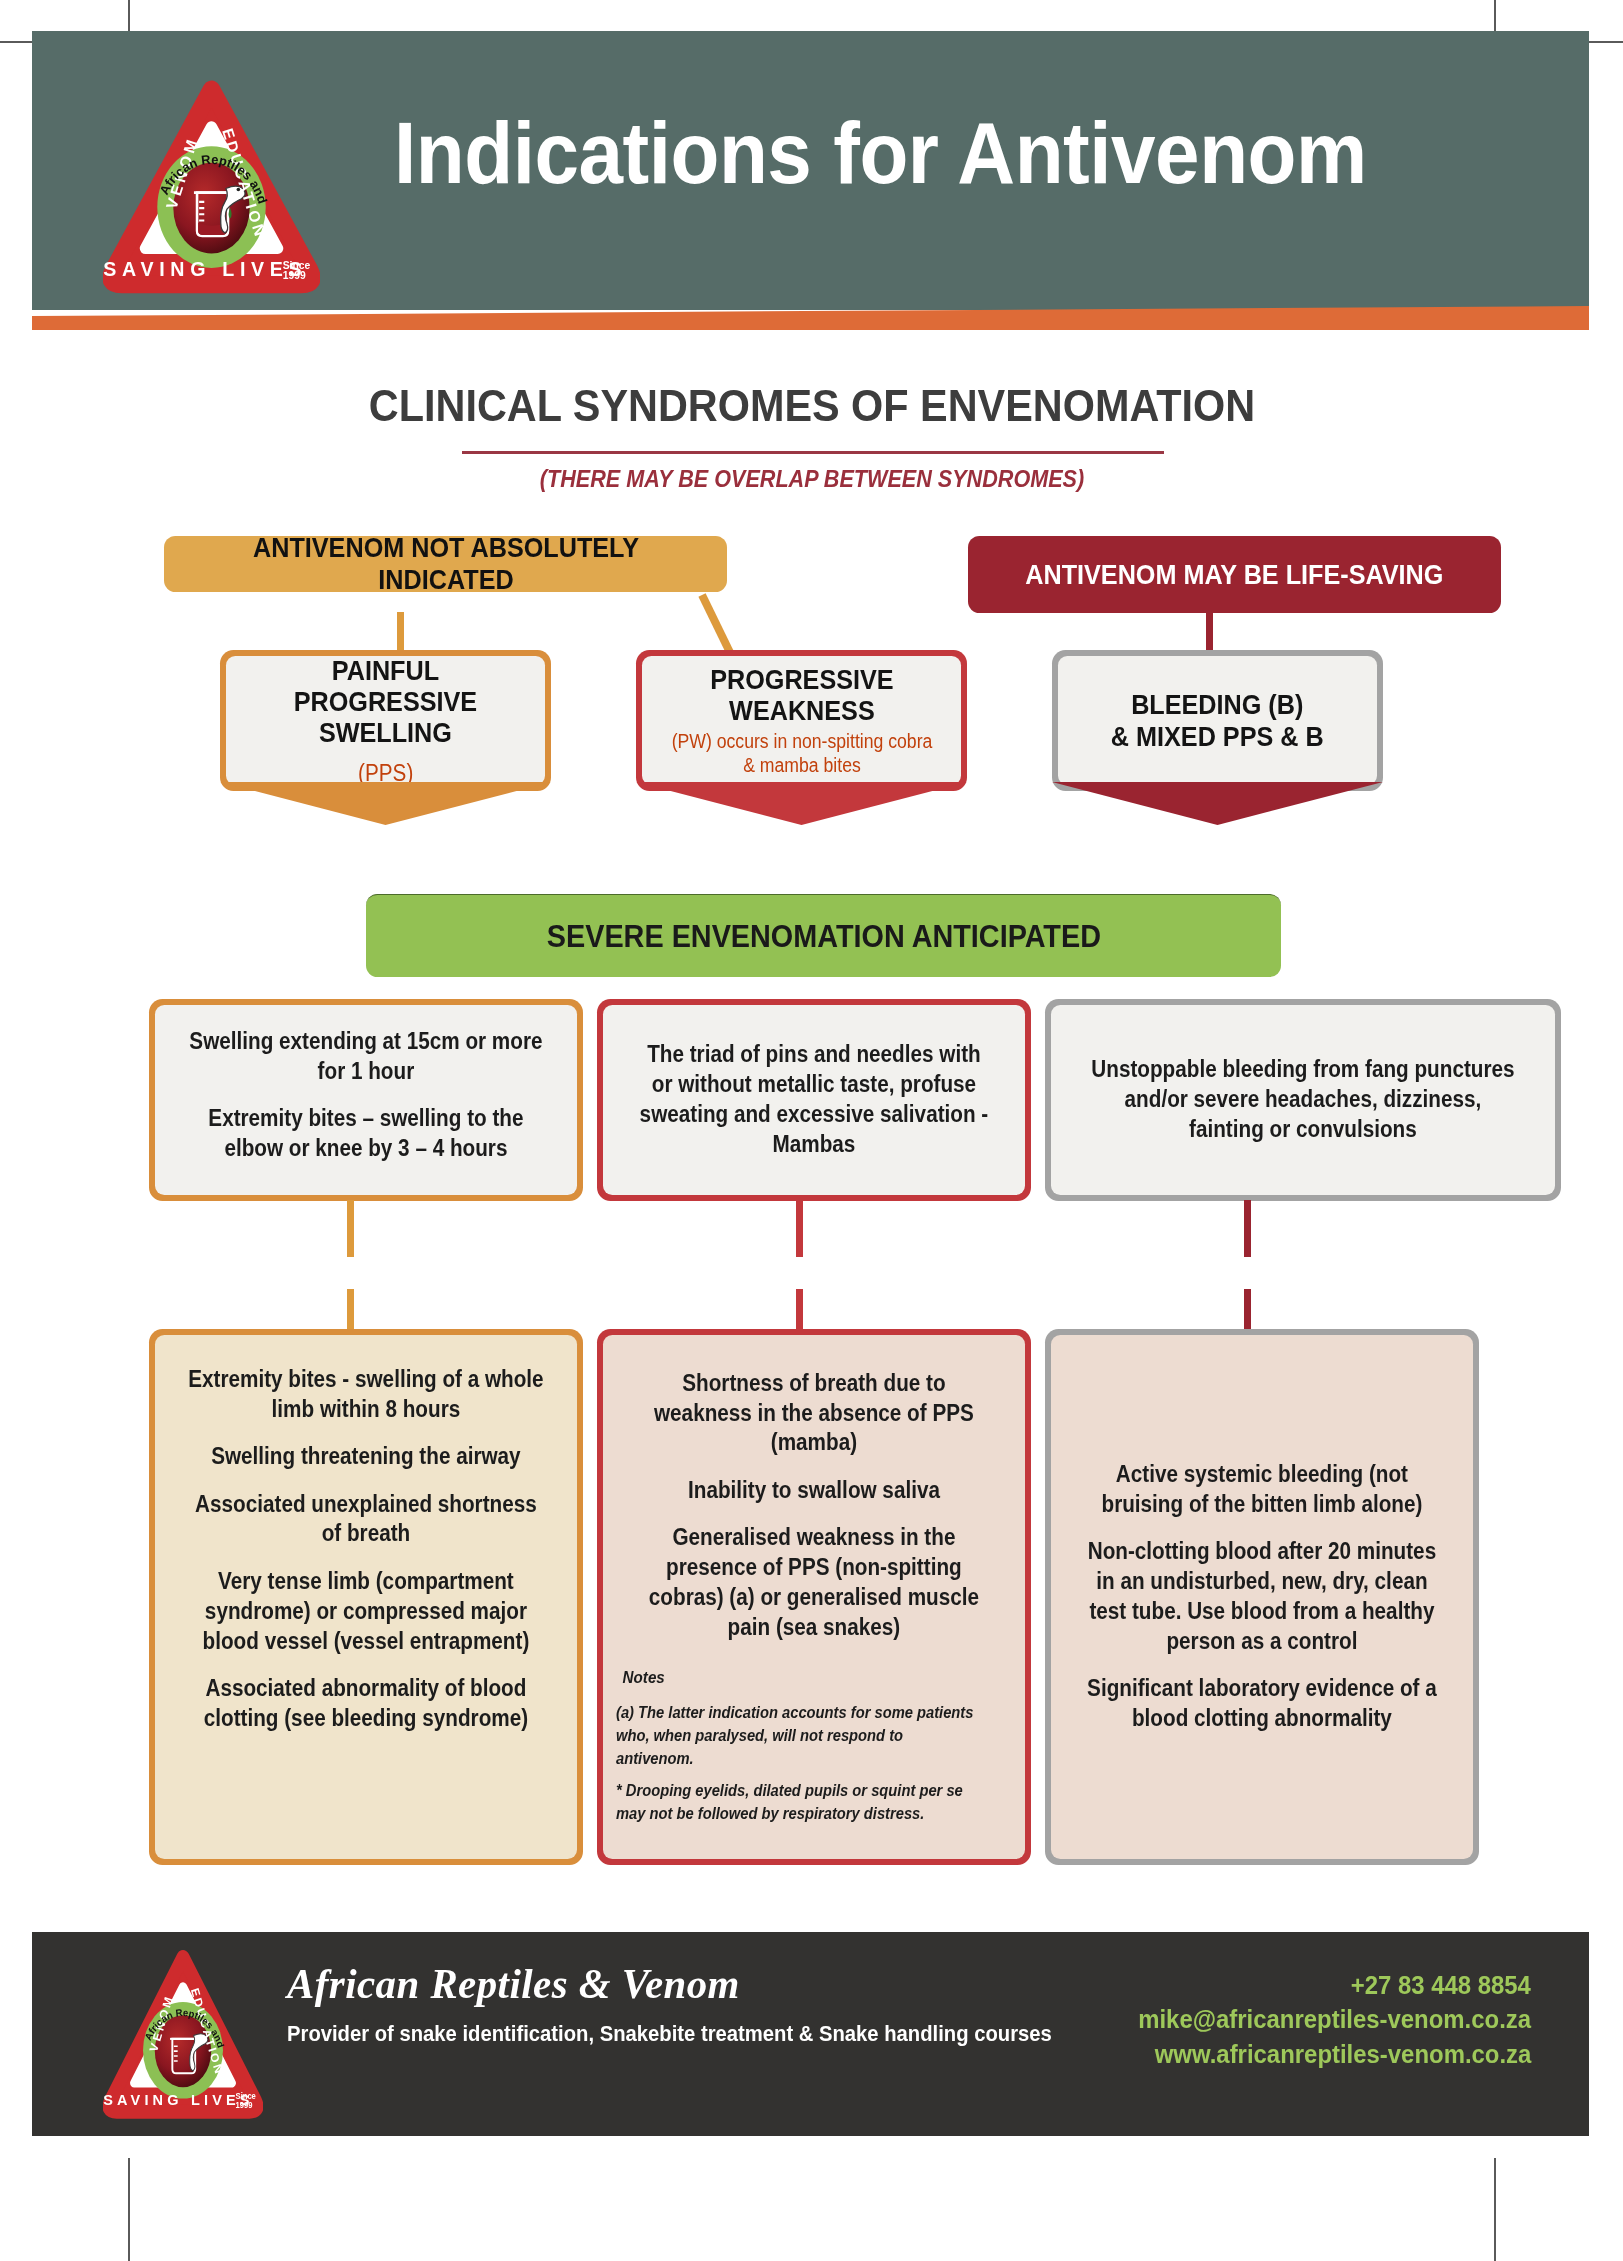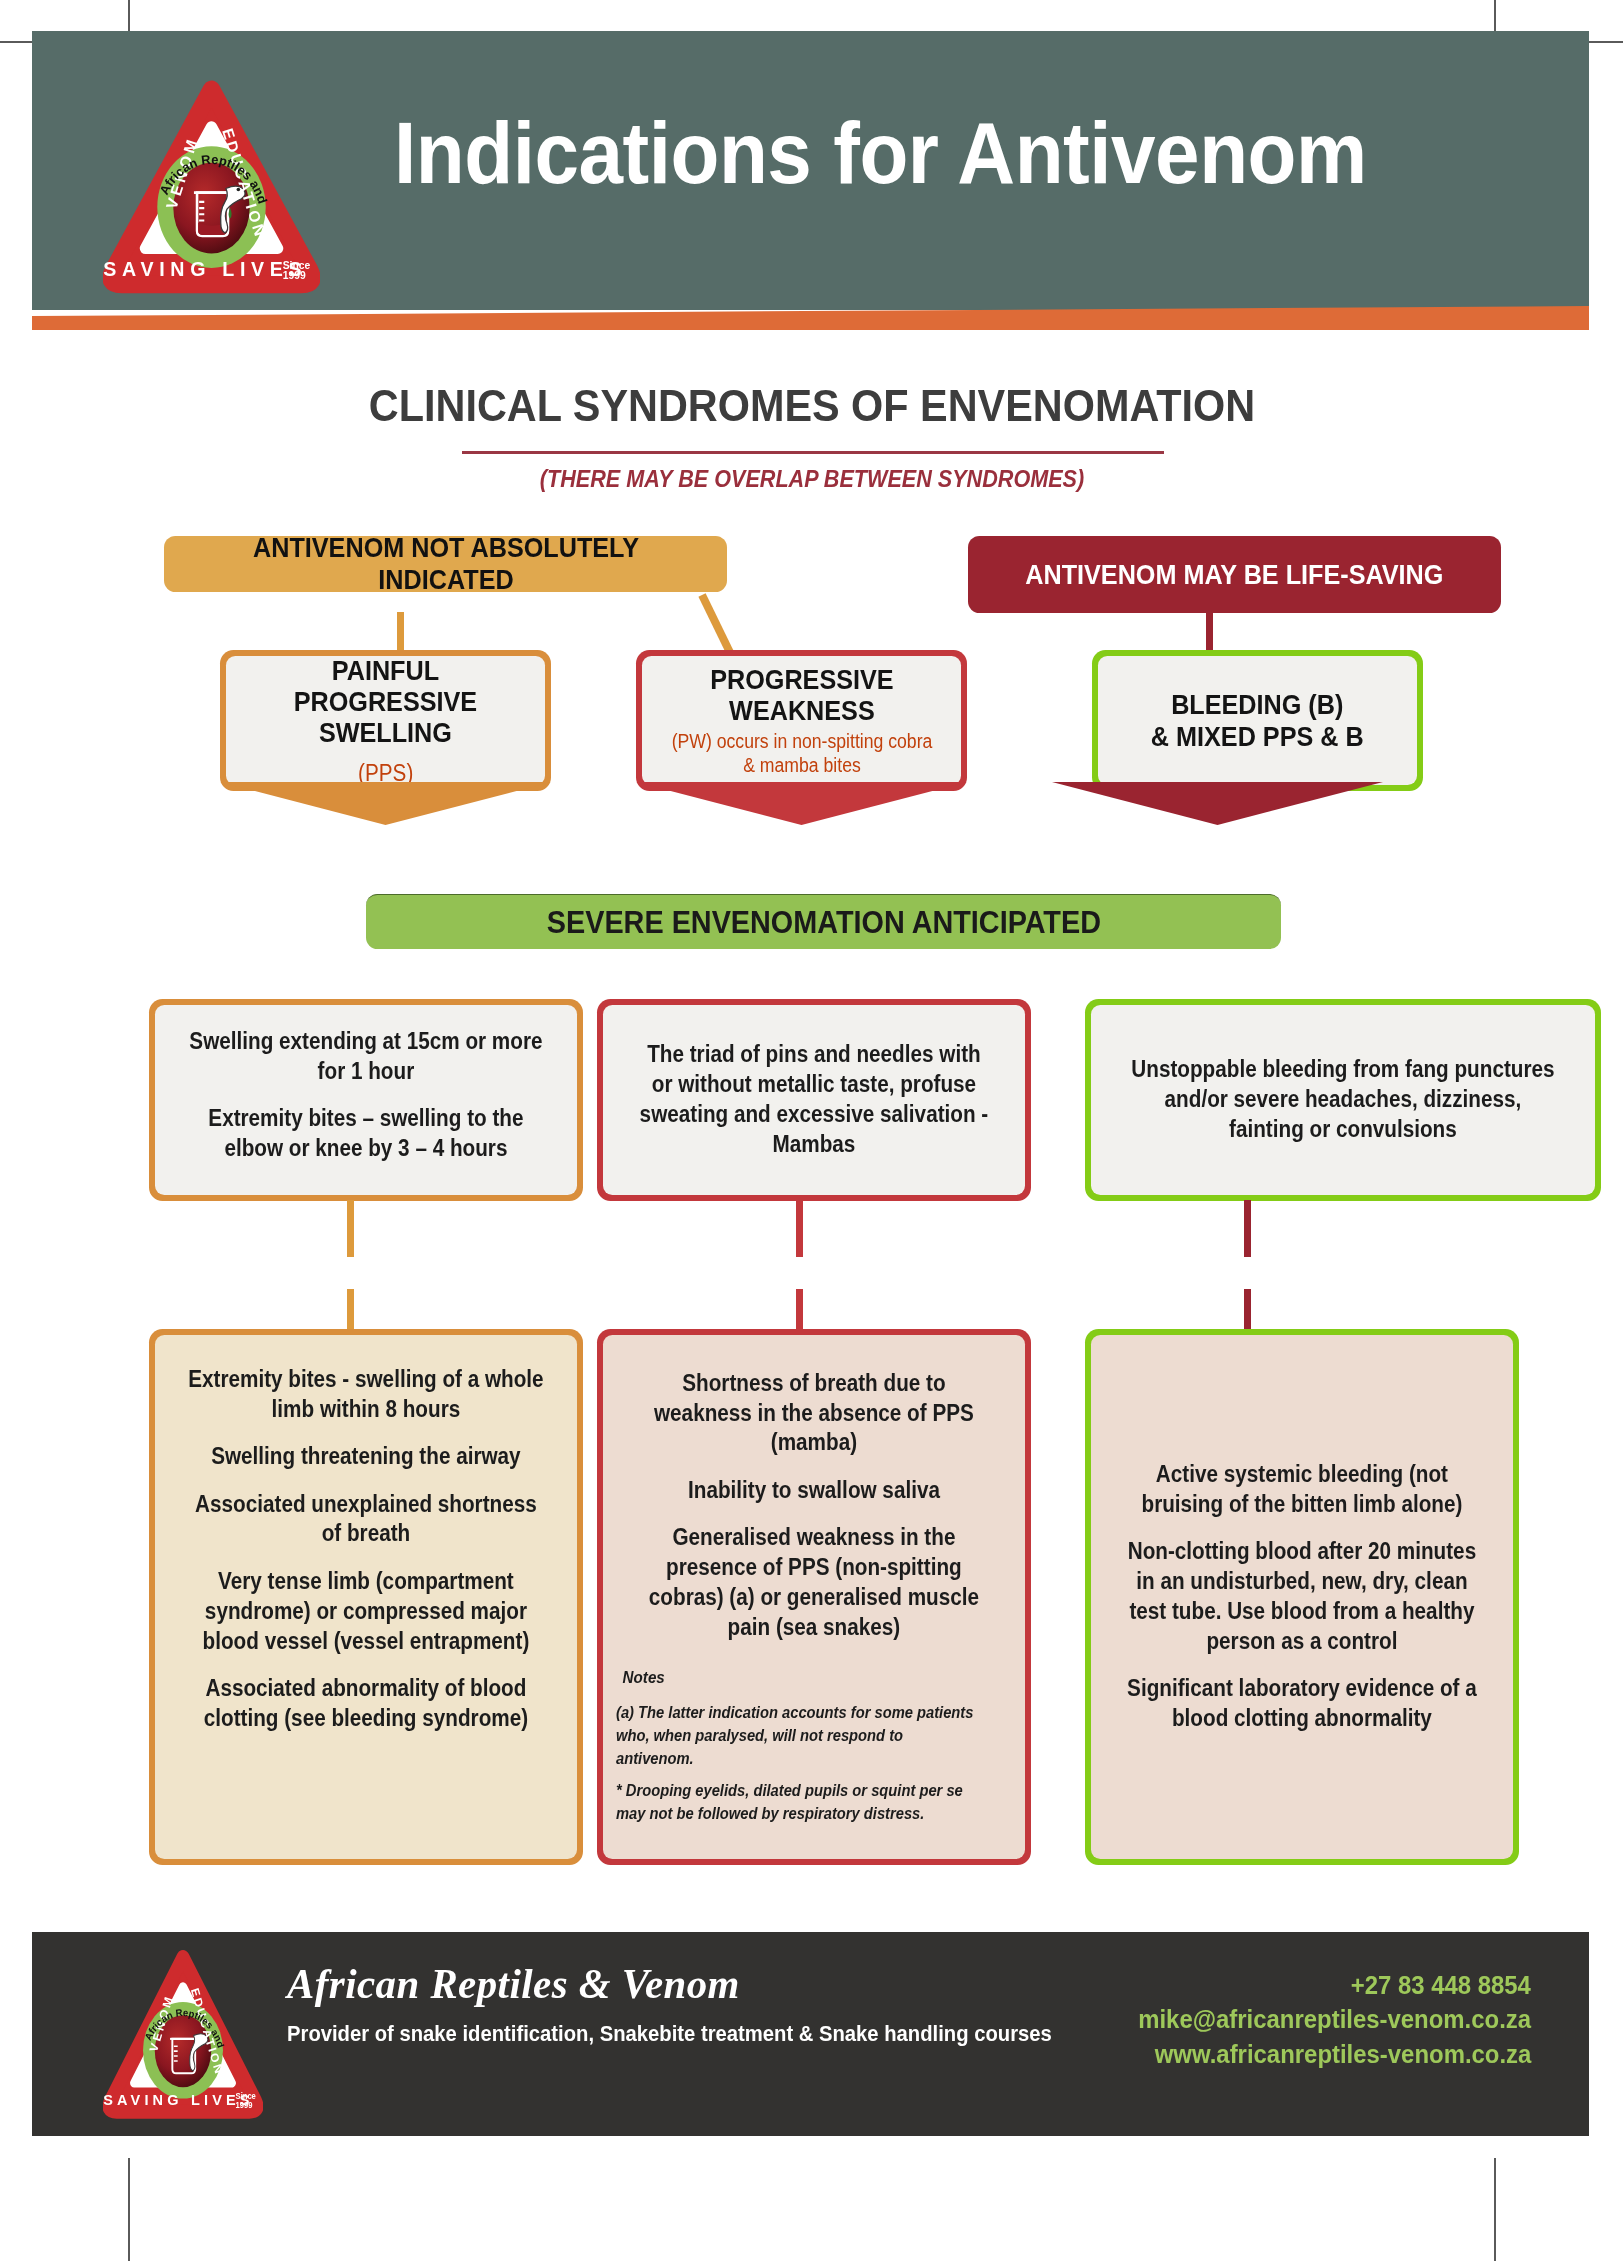--- a/index.html
+++ b/index.html
@@ -79,21 +79,21 @@
   }
   .card .inner{
     position:absolute;left:5.7px;top:5.7px;right:5.7px;bottom:5.7px;
     border-radius:9.3px;box-sizing:border-box;
     display:flex;flex-direction:column;align-items:center;justify-content:center;
     padding:9.3px 13.4px;text-align:center;
   }
   .card .inner.top{justify-content:flex-start;padding-top:24px;}
   .card-orange{background:#d98e3b;}
   .card-red{background:#c3383c;}
-  .card-darkred{background:#84cc16;margin-left:40px;}
+  .card-darkred{background:#a3a3a3;}
   .inner-white{background:#f2f1ee;}
   .inner-cream-o{background:#f0e4cb;}
   .inner-cream-r{background:#eddcd1;}
 
   
   .chev{position:absolute;clip-path:polygon(0% 0%, 100% 0%, 50% 100%);}
   .chev-orange{background:#d98e3b;}
   .chev-red{background:#c3383c;}
   .chev-darkred{background:#9a2430;}
 
@@ -267,21 +267,21 @@
   <div class="card card-darkred" style="left:1052px;top:650px;width:331px;height:141px;">
     <div class="inner inner-white">
       <div class="ttl" style="font-size:28px;">
         <span>BLEEDING (B)</span>
         <span>&amp; MIXED PPS &amp; B</span>
       </div>
     </div>
   </div>
   <div class="chev chev-darkred" style="left:1052px;top:782px;width:331px;height:43px;"></div>
 
-  <div class="banner banner-green" style="left:366px;top:894px;width:915px;height:55px;font-size:32px;">
+  <div class="banner banner-green" style="left:366px;top:894px;width:915px;height:83px;font-size:32px;">
     <span>SEVERE ENVENOMATION ANTICIPATED</span>
   </div>
 
   <div class="card card-orange" style="left:149px;top:999px;width:434px;height:202px;">
     <div class="inner inner-white top" style="padding-top:22px;">
       <div class="body-line para" style="font-size:23px;">
         <span>Swelling extending at 15cm or more for 1 hour</span>
       </div>
       <div class="body-line para" style="font-size:23px;">
         <span>Extremity bites – swelling to the elbow or knee by 3 – 4 hours</span>

